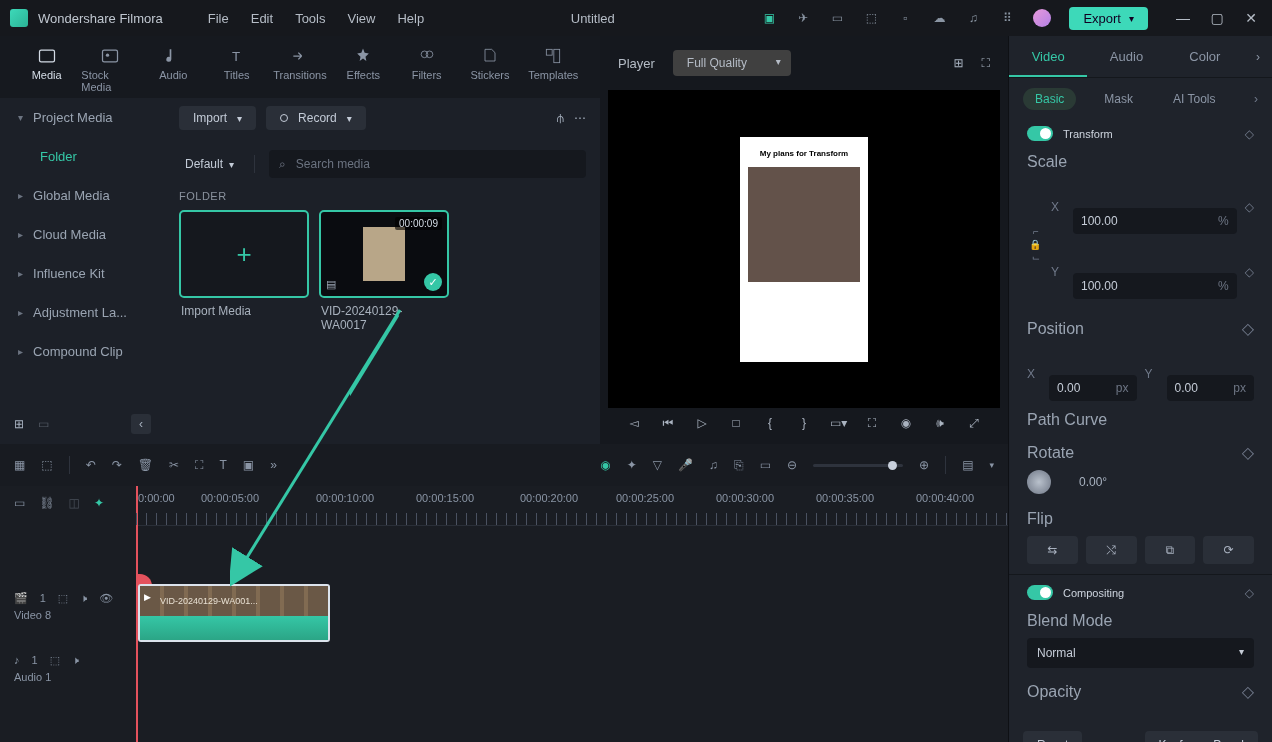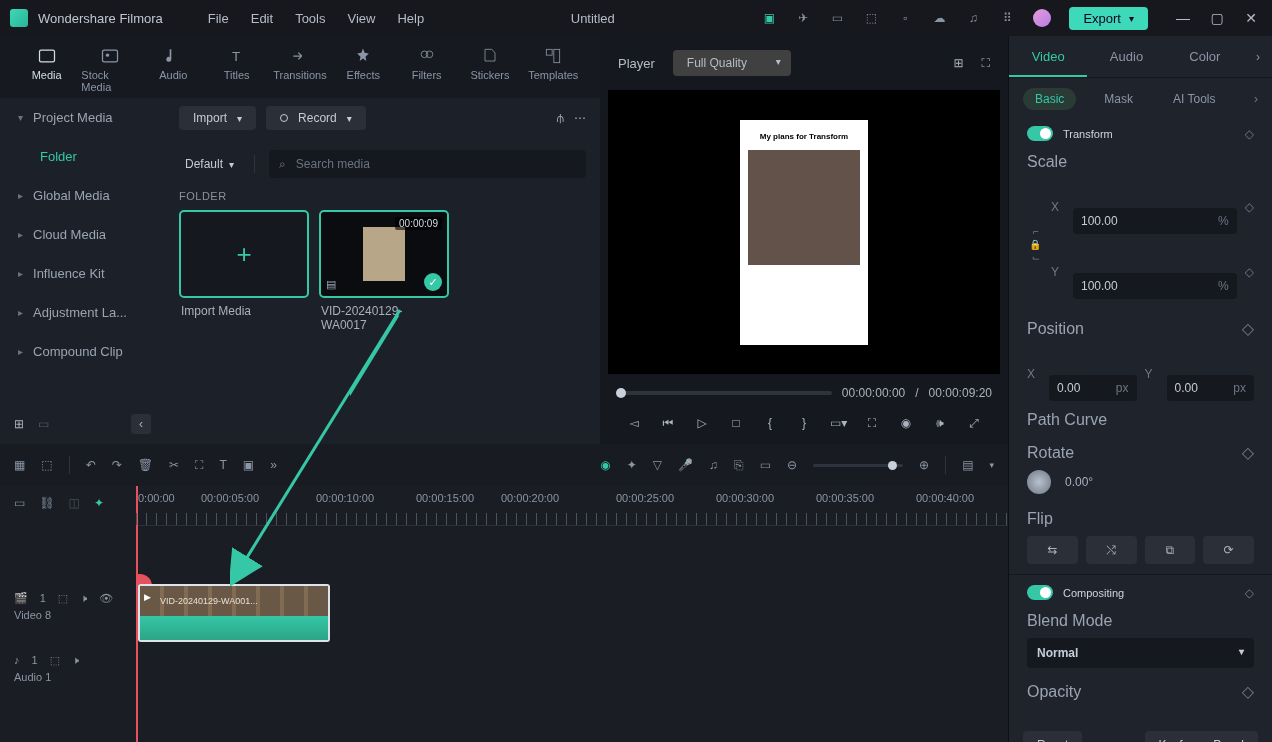--- a/index.html
+++ b/index.html
@@ -110,25 +110,25 @@
 .rp-sec-head .toggle { width: 26px; height: 15px; background: #35c7a6; border-radius: 8px; position: relative; }
 .rp-sec-head .toggle .k { position: absolute; right: 2px; top: 2px; width: 11px; height: 11px; background: #fff; border-radius: 50%; }
 .rp-sec-head .tt { color: #cdd4de; font-size: 11px; flex: 1; }
 .rp-sec-head .kf { color: #70798a; }
 .prop-label { color: #9aa4b2; font-size: 16px; display: flex; align-items: center; justify-content: space-between; margin-bottom: 8px; }
 .rp-row { display: flex; align-items: center; gap: 8px; margin-bottom: 10px; }
 .rp-row .ax { color: #70798a; font-size: 12px; width: 14px; }
 .rp-row .val-box { background: #15181e; padding: 6px 8px; border-radius: 4px; font-size: 12px; color: #c6cdd8; display: flex; justify-content: space-between; flex: 1; margin-top: 29px; }
 .rp-row .unit { color: #6d7584; }
 .scale-link { width: 18px; display: flex; flex-direction: column; align-items: center; gap: 2px; color: #70798a; font-size: 10px; }
-.rotate-row { display: flex; align-items: center; gap: 14px; }
+.rotate-row { display: flex; align-items: center; gap: 28px; }
 .rotate-row .wheel { width: 24px; height: 24px; border-radius: 50%; background: radial-gradient(#b9c1cc, #6d7584); }
 .flip-btns { display: flex; gap: 8px; }
 .flip-btn { flex: 1; background: #2a2f38; height: 28px; border-radius: 4px; display: flex; align-items: center; justify-content: center; color: #a8b1bf; }
-.blend-sel { background: #15181e; padding: 8px 10px; border-radius: 4px; display: flex; justify-content: space-between; color: #c6cdd8; font-size: 12px; font-weight: bold; }
+.blend-sel { background: #15181e; padding: 8px 10px; border-radius: 4px; display: flex; justify-content: space-between; color: #c6cdd8; font-size: 12px; }
 .rp-footer { margin-top: auto; display: flex; gap: 10px; padding: 12px 14px; }
 .rp-footer .btn { background: #2a2f38; padding: 7px 14px; border-radius: 4px; font-size: 12px; color: #c3cad6; }
 .rp-footer .sp { flex: 1; }
 svg { display: block; }
 </style>
 </head>
 <body>
 
 <div class="titlebar">
   <div class="logo"></div>
@@ -315,28 +315,20 @@
           <div class="sp"></div>
           <span>⊞</span>
           <span>⛶</span>
         </div>
         <div class="preview">
           <div class="preview-frame">
             <div class="cap-text">My plans for Transform</div>
             <div class="img"></div>
           </div>
         </div>
-        <div class="player-times">
-          <div class="scrub">
-              <div class="dot"></div>
-            </div>
-          <span class="t">00:00:00:00</span>
-          <span class="t">/</span>
-          <span class="t">00:00:09:20</span>
-        </div>
         <div class="player-controls">
           <span class="pc">◅</span>
           <span class="pc">⏮</span>
           <span class="pc">▷</span>
           <span class="pc">□</span>
           <span class="pc">{</span>
           <span class="pc">}</span>
           <span class="pc">▭▾</span>
           <span class="pc">⛶</span>
           <span class="pc">◉</span>
@@ -382,21 +374,21 @@
           <span style="opacity:.4">◫</span>
           <span style="color:#35c7a6">✦</span>
         </div>
         <div class="tl-ruler">
           <div class="playhead"></div>
           <div class="small-ticks"></div>
           <span class="tick" style="left:2px">0:00:00</span>
           <span class="tick" style="left:65px">00:00:05:00</span>
           <span class="tick" style="left:180px">00:00:10:00</span>
           <span class="tick" style="left:280px">00:00:15:00</span>
-          <span class="tick" style="left:365px">00:00:20:00</span>
+          <span class="tick" style="left:384px">00:00:20:00</span>
           <span class="tick" style="left:480px">00:00:25:00</span>
           <span class="tick" style="left:580px">00:00:30:00</span>
           <span class="tick" style="left:680px">00:00:35:00</span>
           <span class="tick" style="left:780px">00:00:40:00</span>
         </div>
       </div>
       <div class="tl-blank">
           <div class="lc" style="width:136px"></div>
           <div style="flex:1;position:relative">
             <div class="red-mark"></div>

